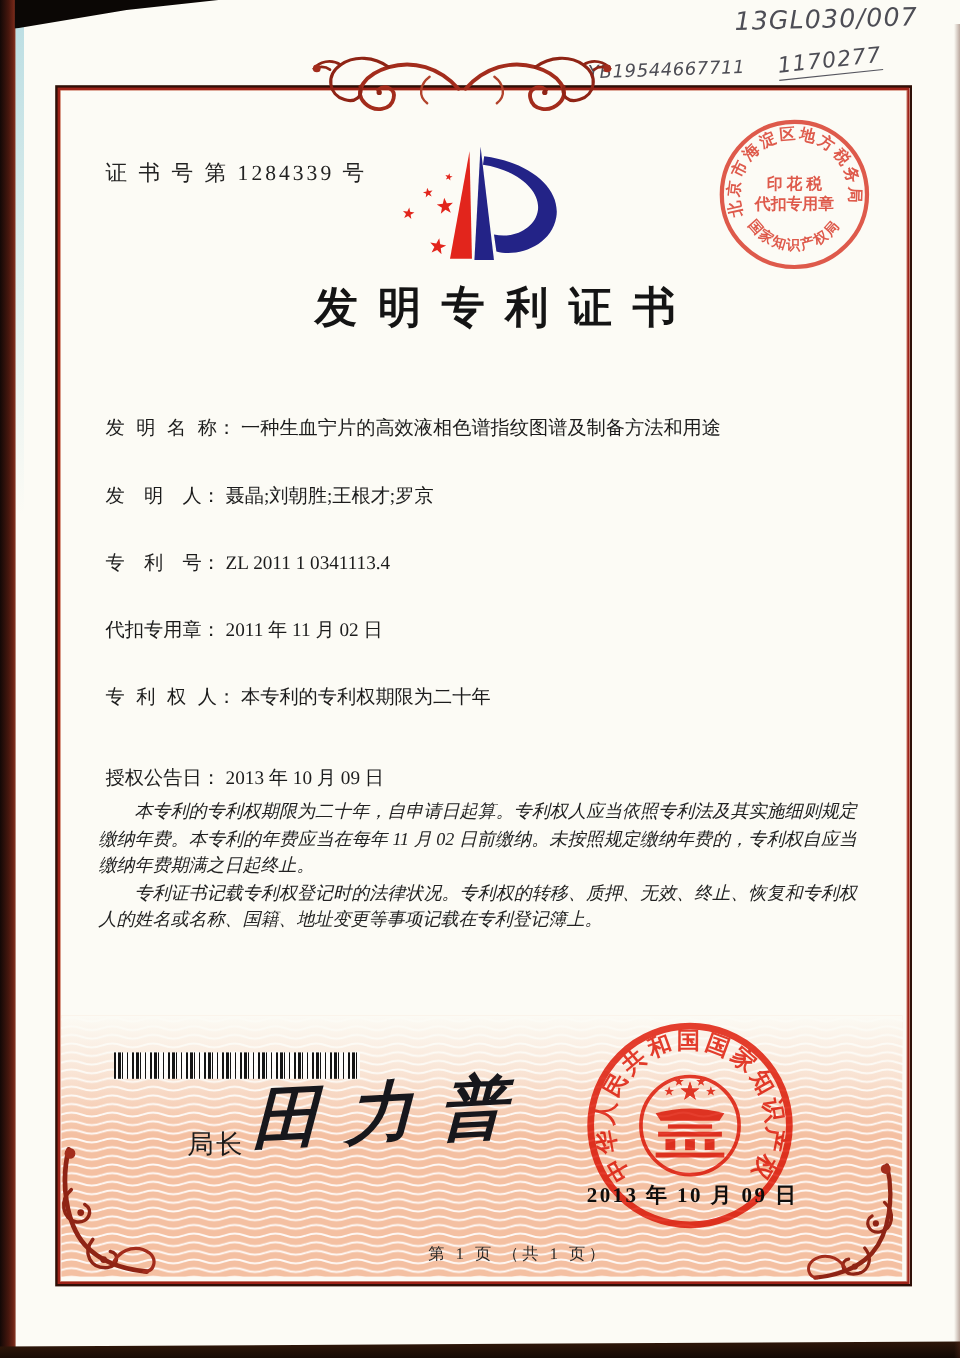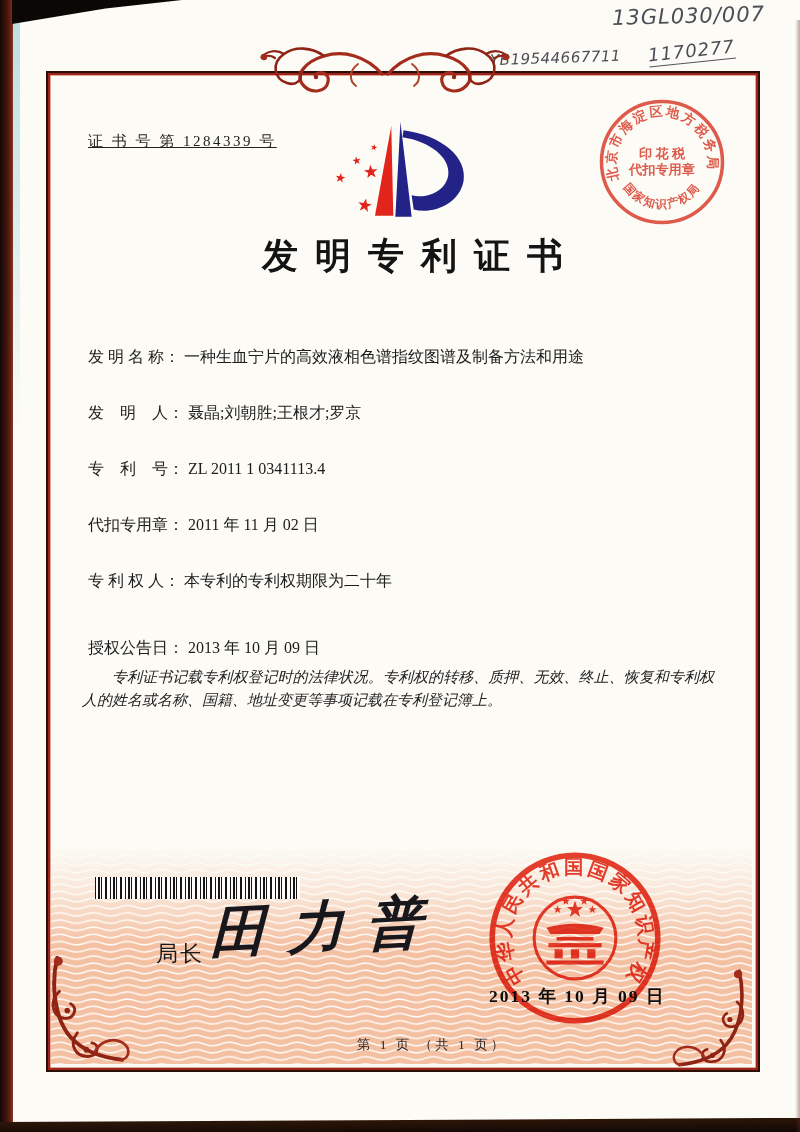--- a/index.html
+++ b/index.html
@@ -24,28 +24,28 @@
     border:2.5px solid #9e2318;box-shadow:0 0 0 2px #2e0f07, inset 0 0 0 .5px #c05a42;}
 
   
   .pencil{font-family:"DejaVu Sans",sans-serif;font-style:italic;color:#4d4d55;}
   .pencil1{left:612px;top:4px;font-size:21px;transform:rotate(-1.5deg);letter-spacing:1px;}
   .pencil2{left:490px;top:49px;font-size:15px;transform:rotate(-2deg);letter-spacing:.5px;}
   .pencil3{left:648px;top:40px;font-size:18px;transform:rotate(-6deg);letter-spacing:1px;
     border-bottom:1.5px solid #55555e;padding-bottom:1px;}
 
   
-  .cert-no{left:88px;top:132px;font-size:15px;letter-spacing:2.5px;color:#222;text-decoration:underline;}
+  .cert-no{left:88px;top:132px;font-size:18px;letter-spacing:2.5px;color:#222;}
   .logo{left:320px;top:116px;width:168px;height:122px;}
   .title{left:48px;top:232px;width:706px;text-align:center;font-size:36px;font-weight:bold;
     letter-spacing:17px;padding-left:20px;color:#141414;}
 
   
   .row{left:88px;width:620px;font-size:16px;white-space:nowrap;}
-  .flabel{display:inline-block;min-width:74px;}
+  .flabel{display:inline-block;min-width:74px;font-family:Liberation Mono, monospace;}
   .fcolon{display:inline-block;margin-right:4px;}
   .r0{top:347px;} .r1{top:403px;} .r2{top:459px;} .r3{top:515px;} .r4{top:571px;} .r5{top:627px;margin-top:11px;}
 
   
   .body-text{left:82px;top:666px;width:632px;font-size:15px;line-height:22.6px;
     text-align:justify;color:#222;}
   .body-text p{margin:0;text-indent:2em;font-style:italic;}
 
   
   .waves{left:50.5px;top:846px;width:701px;height:218px;}
@@ -153,20 +153,21 @@
   <span class="flabel">代扣专用章</span><span class="fcolon">：</span><span class="fvalue">2011 年 11 月 02 日</span>
 </div>
 <div class="abs row r4">
   <span class="flabel">专 利 权 人</span><span class="fcolon">：</span><span class="fvalue">本专利的专利权期限为二十年</span>
 </div>
 <div class="abs row r5">
   <span class="flabel">授权公告日</span><span class="fcolon">：</span><span class="fvalue">2013 年 10 月 09 日</span>
 </div>
 
 <div class="abs body-text">
+  <p>本专利的专利权期限为二十年，自申请日起算。专利权人应当依照专利法及其实施细则规定缴纳年费。本专利的年费应当在每年 11 月 02 日前缴纳。未按照规定缴纳年费的，专利权自应当缴纳年费期满之日起终止。</p>
   <p>专利证书记载专利权登记时的法律状况。专利权的转移、质押、无效、终止、恢复和专利权人的姓名或名称、国籍、地址变更等事项记载在专利登记簿上。</p>
 </div>
 
 <svg class="abs waves" viewBox="0 0 701 218" preserveAspectRatio="none">
   <defs>
     <pattern id="wv" width="34" height="7.2" patternUnits="userSpaceOnUse">
       <rect width="34" height="7.2" fill="#f4c0a2"></rect>
       <path d="M0,3.6 Q8.5,.4 17,3.6 T34,3.6" fill="none" stroke="#fff" stroke-width="1.6" opacity=".9"></path>
     </pattern>
   </defs>

